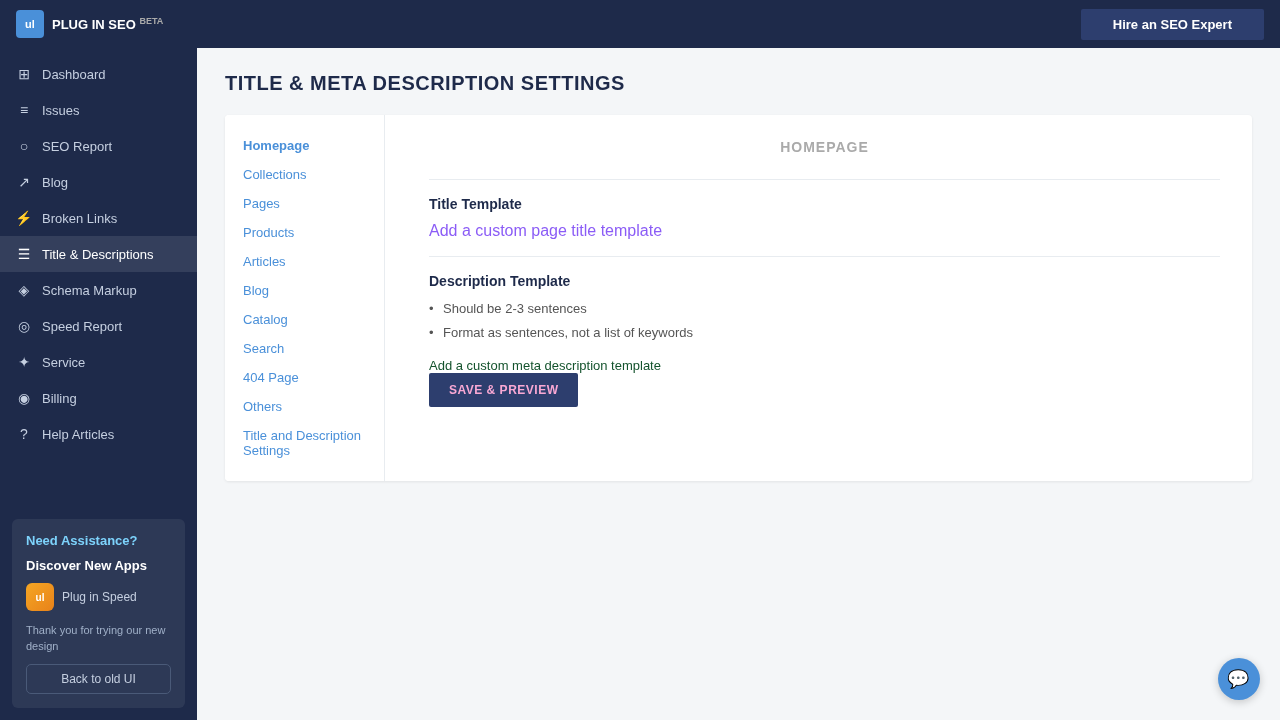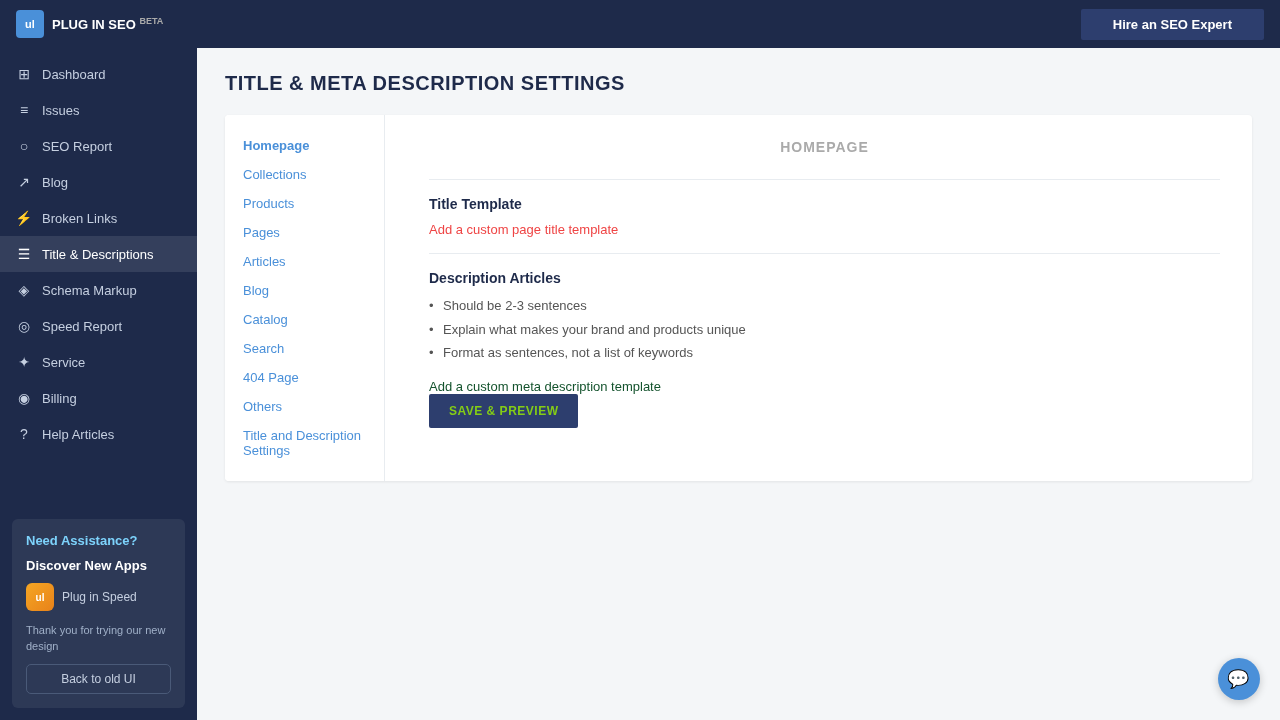--- a/index.html
+++ b/index.html
@@ -236,22 +236,22 @@
       margin: 16px 0;
     }
 
     .field-label {
       font-size: 14px;
       font-weight: 700;
       color: #1e2a4a;
       margin-bottom: 10px;
     }
     .field-hint {
-      font-size: 13px;
-      color: #ef4444;
+      font-size: 16px;
+      color: #8b5cf6;
     }
 
     .desc-hints {
       list-style: none;
       margin-bottom: 16px;
     }
     .desc-hints li {
       font-size: 13px;
       color: #555;
       padding-left: 14px;
@@ -266,21 +266,21 @@
       color: #555;
     }
 
     .meta-hint {
       font-size: 13px;
       color: #14532d;
     }
 
     .save-preview-btn {
       background: #2d3e6e;
-      color: #84cc16;
+      color: #f9a8d4;
       border: none;
       padding: 10px 20px;
       font-size: 12px;
       font-weight: 700;
       letter-spacing: 0.5px;
       cursor: pointer;
       border-radius: 2px;
       text-transform: uppercase;
     }
 
@@ -384,46 +384,45 @@
 
   <div class="main">
     <h1 class="page-title">TITLE &amp; META DESCRIPTION SETTINGS</h1>
 
     <div class="content-area">
 
       <div class="left-nav">
 
       <a class="left-nav-item active">Homepage</a>
           <a class="left-nav-item">Collections</a>
+          <a class="left-nav-item">Pages</a>
           <a class="left-nav-item">Products</a>
-          <a class="left-nav-item">Pages</a>
           <a class="left-nav-item">Articles</a>
           <a class="left-nav-item">Blog</a>
           <a class="left-nav-item">Catalog</a>
           <a class="left-nav-item">Search</a>
           <a class="left-nav-item">404 Page</a>
           <a class="left-nav-item">Others</a>
           <a class="left-nav-item">Title and Description Settings</a>
         </div>
 
       <div class="right-panel">
         <div class="panel-heading">HOMEPAGE</div>
 
         <hr class="section-divider">
 
         <div class="field-label">Title Template</div>
         <div class="field-hint">Add a custom page title template</div>
 
         <hr class="section-divider">
 
-        <div class="field-label">Description Articles</div>
+        <div class="field-label">Description Template</div>
         <ul class="desc-hints">
 
         <li>Should be 2-3 sentences</li>
-            <li>Explain what makes your brand and products unique</li>
             <li>Format as sentences, not a list of keywords</li>
           </ul>
         <div class="meta-hint">Add a custom meta description template</div>
 
         <button class="save-preview-btn">SAVE &amp; PREVIEW</button>
       </div>
     </div>
   </div>
 </div>
 

